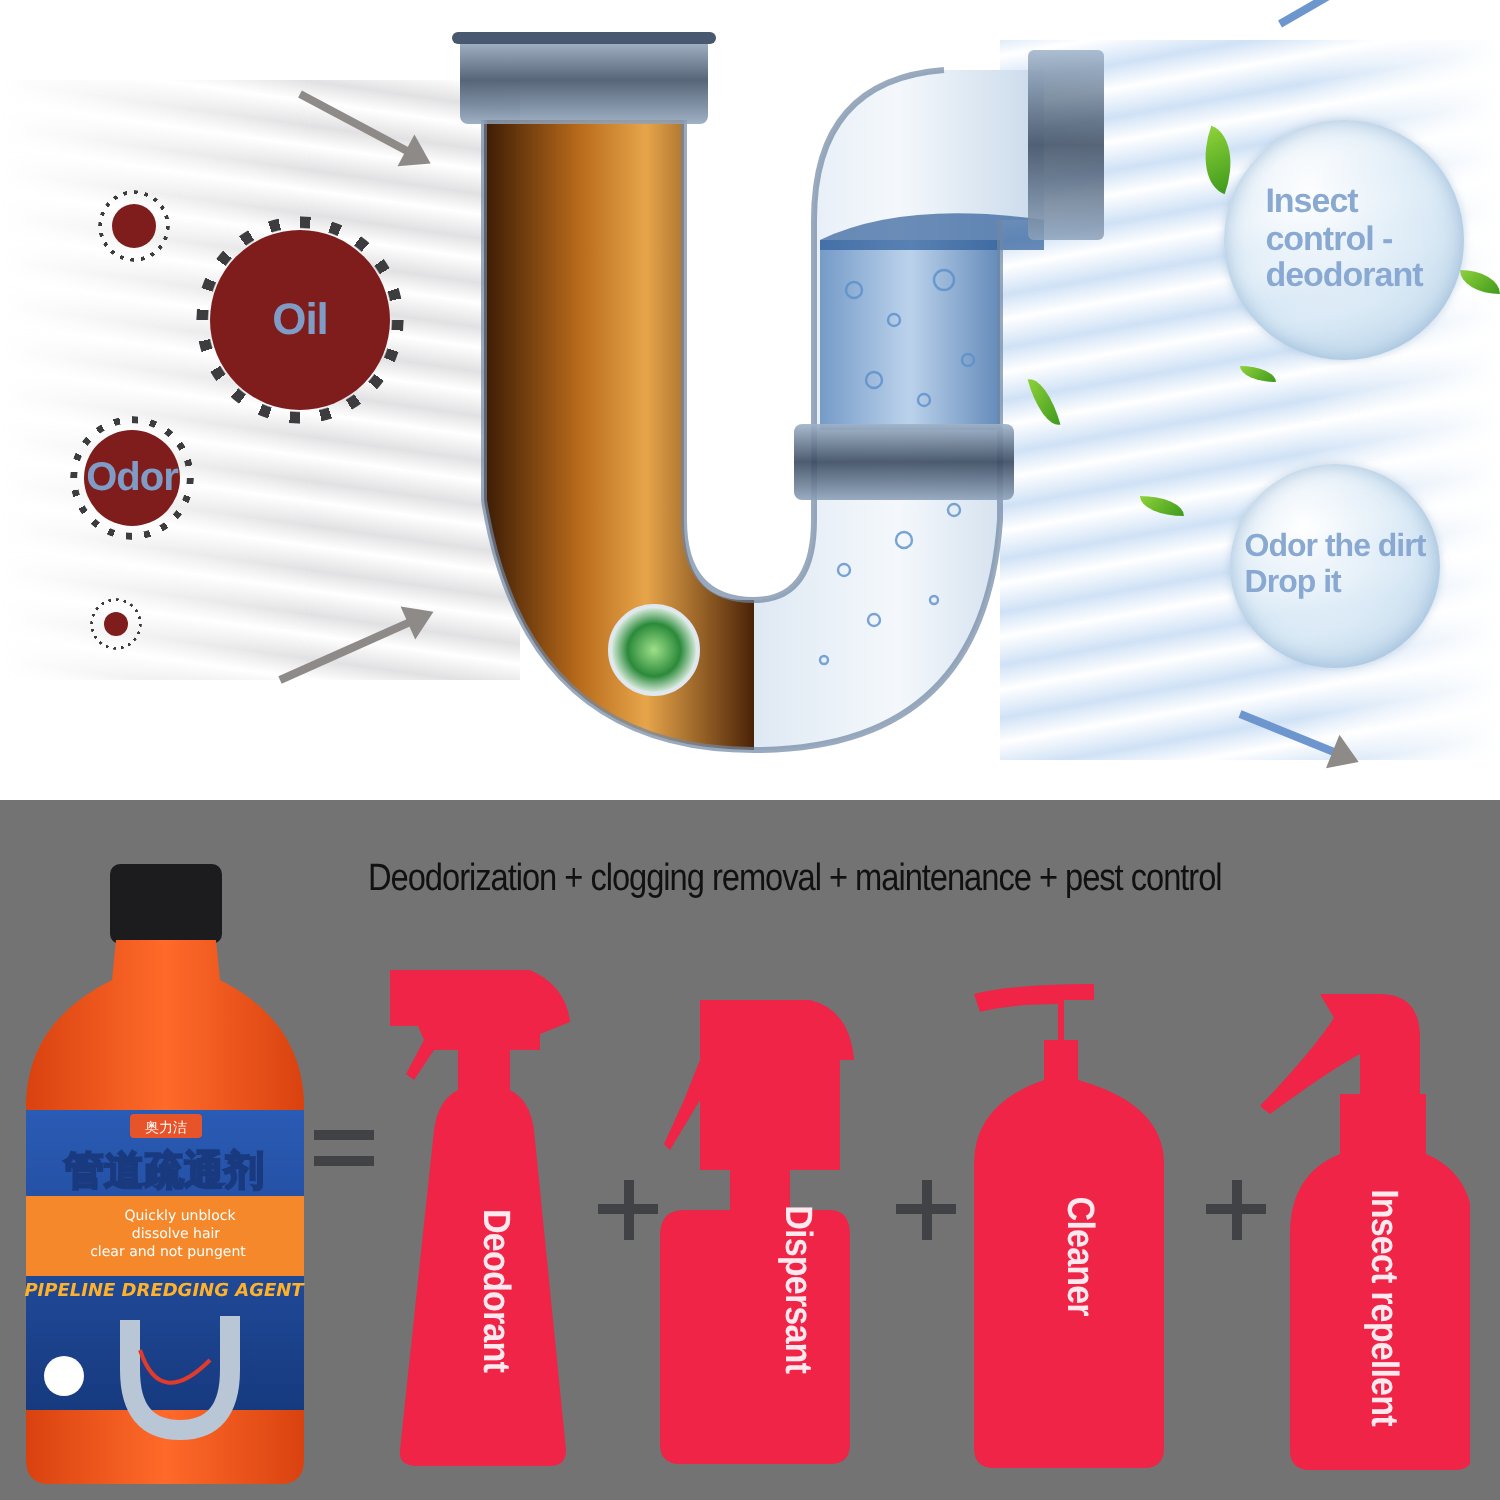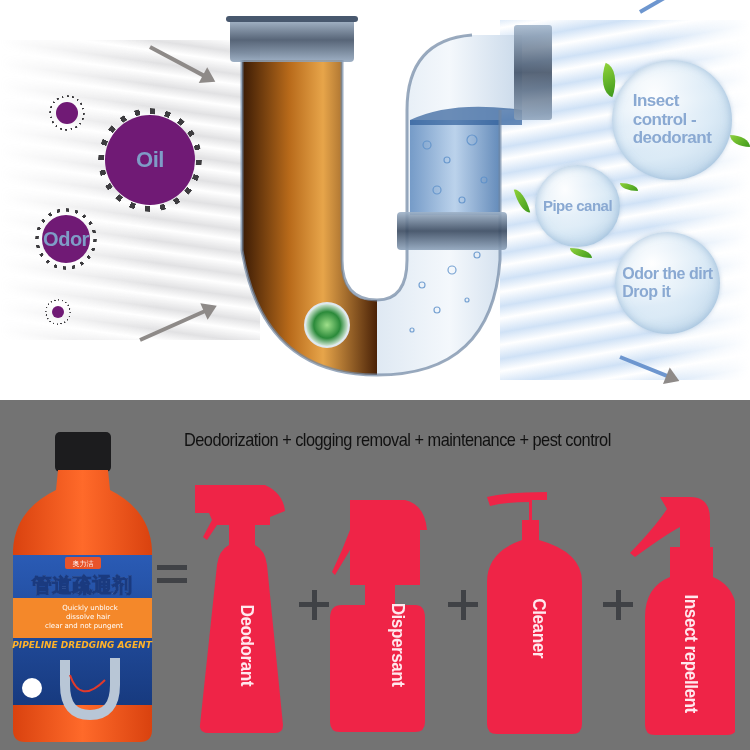--- a/index.html
+++ b/index.html
@@ -7,21 +7,21 @@
   body { font-family: "Liberation Sans", "DejaVu Sans", sans-serif; position: relative; }
   .top { position: absolute; left: 0; top: 0; width: 750px; height: 400px; background: #ffffff; overflow: hidden; }
   .rays-left { position: absolute; left: 0; top: 40px; width: 260px; height: 300px;
     background: repeating-linear-gradient(8deg, rgba(180,180,185,0.0) 0px, rgba(170,170,175,0.35) 10px, rgba(255,255,255,0) 22px);
     -webkit-mask-image: linear-gradient(90deg, transparent 0%, #000 60%, #000 100%);
     mask-image: linear-gradient(90deg, transparent 0%, #000 60%, #000 100%); }
   .rays-right { position: absolute; left: 500px; top: 20px; width: 250px; height: 360px;
     background: repeating-linear-gradient(-10deg, rgba(160,195,235,0.0) 0px, rgba(150,190,235,0.45) 12px, rgba(255,255,255,0) 26px);
     -webkit-mask-image: linear-gradient(270deg, transparent 0%, #000 40%, #000 100%);
     mask-image: linear-gradient(270deg, transparent 0%, #000 40%, #000 100%); }
-  .splat { position: absolute; border-radius: 50%; background: #701a75; display: flex; align-items: center; justify-content: center;
+  .splat { position: absolute; border-radius: 50%; background: #7f1d1d; display: flex; align-items: center; justify-content: center;
     color: #7f9cc7; font-family: "Liberation Sans", sans-serif; font-weight: bold; letter-spacing: -0.5px; }
   .splat::before { content: ""; position: absolute; inset: -7px; border-radius: 50%;
     background: radial-gradient(circle, transparent 62%, #3d3c3f 63%, #3d3c3f 70%, transparent 71%);
     -webkit-mask-image: repeating-conic-gradient(#000 0deg 6deg, transparent 6deg 18deg);
     mask-image: repeating-conic-gradient(#000 0deg 6deg, transparent 6deg 18deg); }
   .splat span { position: relative; z-index: 1; }
   .arrow { position: absolute; height: 4px; background: #8e8a88; transform-origin: left center; }
   .arrow::after { content: ""; position: absolute; right: -4px; top: -7px; border-left: 14px solid #8e8a88; border-top: 9px solid transparent; border-bottom: 9px solid transparent; }
   .pipe-area { position: absolute; left: 222px; top: 0; width: 330px; height: 385px; }
   .bubble { position: absolute; border-radius: 50%;
@@ -135,23 +135,20 @@
   <div class="leaf" style="left:620px;top:183px;width:18px;height:8px;"></div>
   <div class="leaf" style="left:570px;top:248px;width:22px;height:10px;"></div>
 
   <div class="bubble" style="left:612px;top:60px;width:120px;height:120px;font-size:17px;">
     <div>
       <div>Insect</div>
       <div>control -</div>
       <div>deodorant</div>
     </div>
   </div>
-  <div class="bubble" style="left:535px;top:165px;width:85px;height:82px;font-size:15px;">
-    <span>Pipe canal</span>
-  </div>
   <div class="bubble" style="left:615px;top:232px;width:105px;height:102px;font-size:16px;">
     <div>
       <div>Odor the dirt</div>
       <div>Drop it</div>
     </div>
   </div>
 </div>
 
 <div class="bottom">
   <div class="headline">Deodorization + clogging removal + maintenance + pest control</div>

